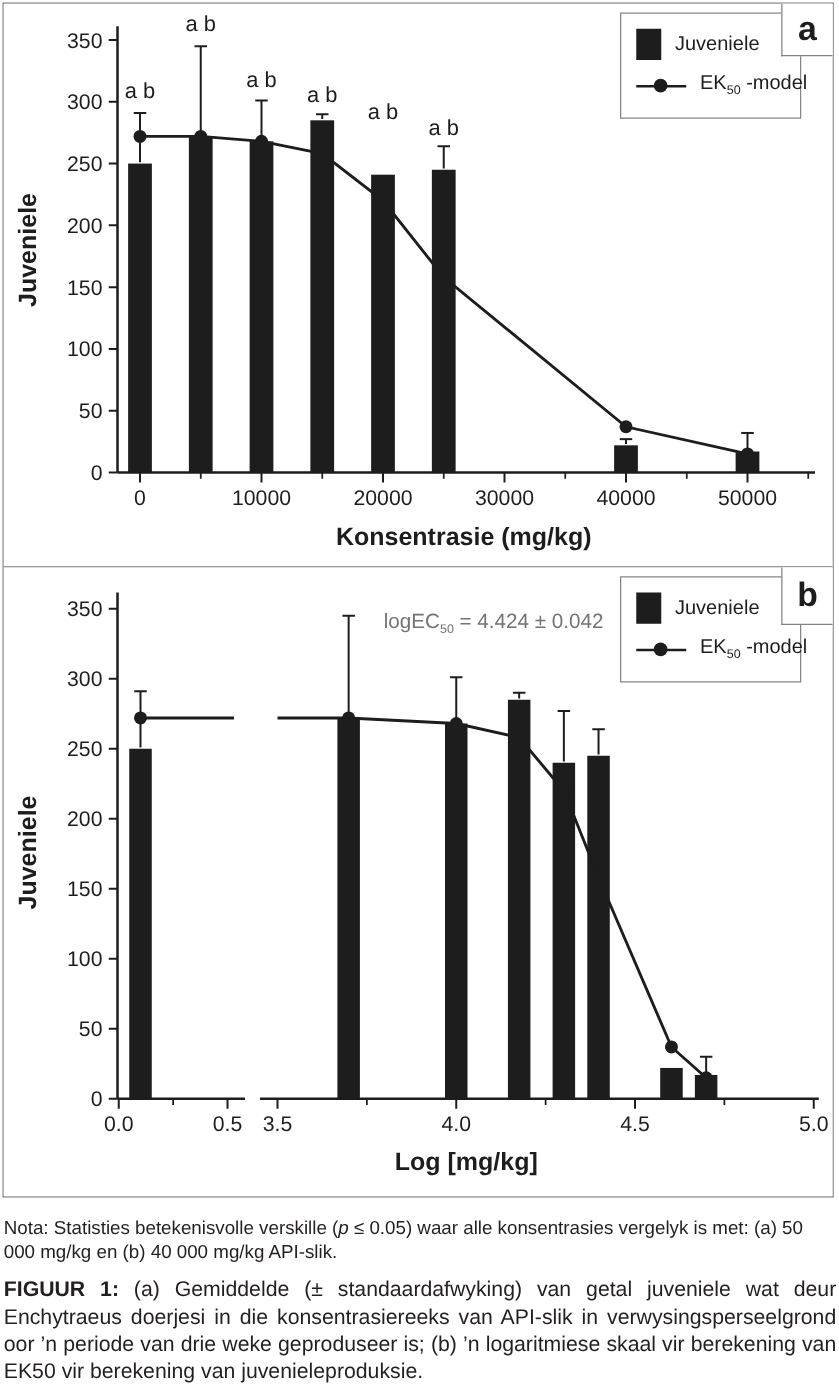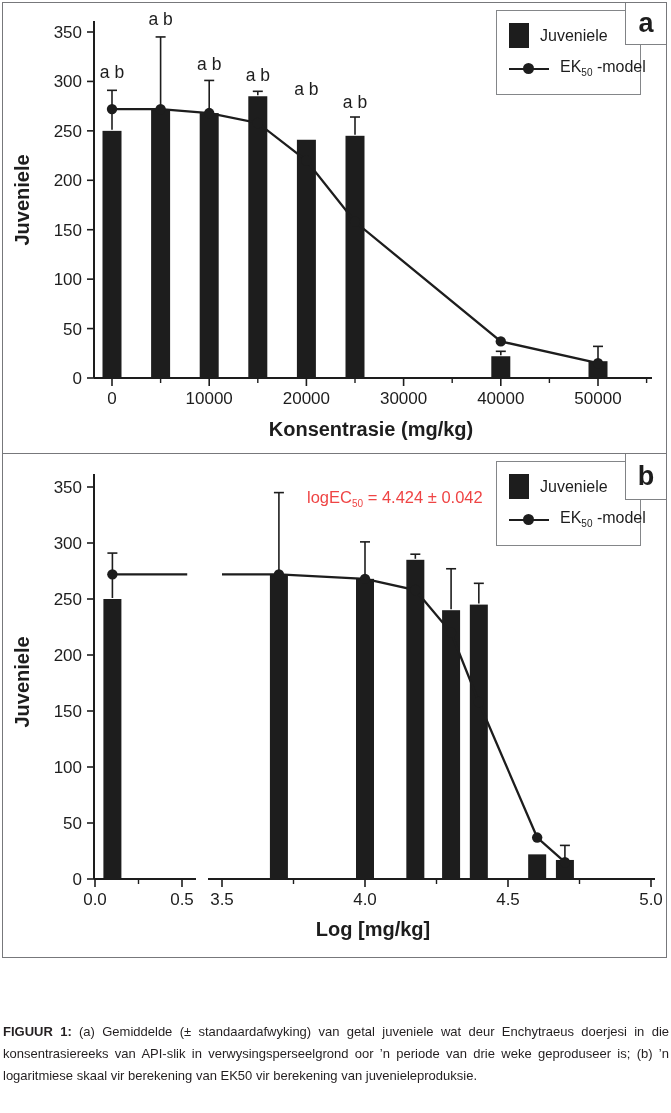--- a/index.html
+++ b/index.html
@@ -19,24 +19,24 @@
   .ptag-b{height:45px;}
   .legend{position:absolute;top:7px;right:25px;width:145px;box-sizing:border-box;
           border:1.2px solid #848689;background:#fff;padding:8px 10px 9px 12px;}
   .lrow{display:flex;align-items:center;gap:11px;height:33px;}
   .sw-bar{display:inline-block;width:20px;height:25px;background:#1d1d1d;flex:0 0 auto;}
   .sw-line{position:relative;display:inline-block;width:40px;height:12px;flex:0 0 auto;}
   .sw-line::before{content:"";position:absolute;left:0;right:0;top:5px;height:2.6px;background:#1d1d1d;}
   .sw-line .dot{position:absolute;left:14px;top:0.5px;width:11px;height:11px;border-radius:50%;background:#1d1d1d;}
   .ltxt{font-size:16px;color:#1d1d1d;white-space:nowrap;}
   .ltxt sub{font-size:10px;}
-  .annot{position:absolute;left:304px;top:31px;font-size:16.5px;line-height:25px;color:#ef4444;white-space:nowrap;}
+  .annot{position:absolute;left:304px;top:31px;font-size:16.5px;line-height:25px;color:#737373;white-space:nowrap;}
   .annot sub{font-size:10px;}
   .nota{position:absolute;left:3px;top:974px;width:666px;font-size:15px;line-height:18.6px;margin:0;}
-  .figuur{position:absolute;left:3px;top:1021px;width:666px;font-size:13px;line-height:21.8px;
+  .figuur{position:absolute;left:3px;top:1021px;width:666px;font-size:17px;line-height:21.8px;
           text-align:justify;margin:0;}
   .figuur .lbl{font-weight:bold;}
 </style>
 </head>
 <body>
 
 <div class="page">
 
   <div class="fig">
 
@@ -242,16 +242,17 @@
               <i class="dot"></i>
             </span>
           <span class="ltxt"><span>EK</span><sub>50</sub><span> -model</span></span>
         </div>
       </div>
       <div class="ptag ptag-b">b</div>
     </div>
 
   </div>
 
+  <p class="nota"><span>Nota: Statisties betekenisvolle verskille (</span><i>p</i><span> ≤ 0.05) waar alle konsentrasies vergelyk is met: (a) 50 000 mg/kg en (b) 40 000 mg/kg API-slik.</span></p>
 
   <p class="figuur"><span class="lbl">FIGUUR 1:</span><span> (a) Gemiddelde (± standaardafwyking) van getal juveniele wat deur Enchytraeus doerjesi in die konsentrasiereeks van API-slik in verwysingsperseelgrond oor ’n periode van drie weke geproduseer is; (b) ’n logaritmiese skaal vir berekening van EK50 vir berekening van juvenieleproduksie.</span></p>
 
 </div>
 
 </body></html>

